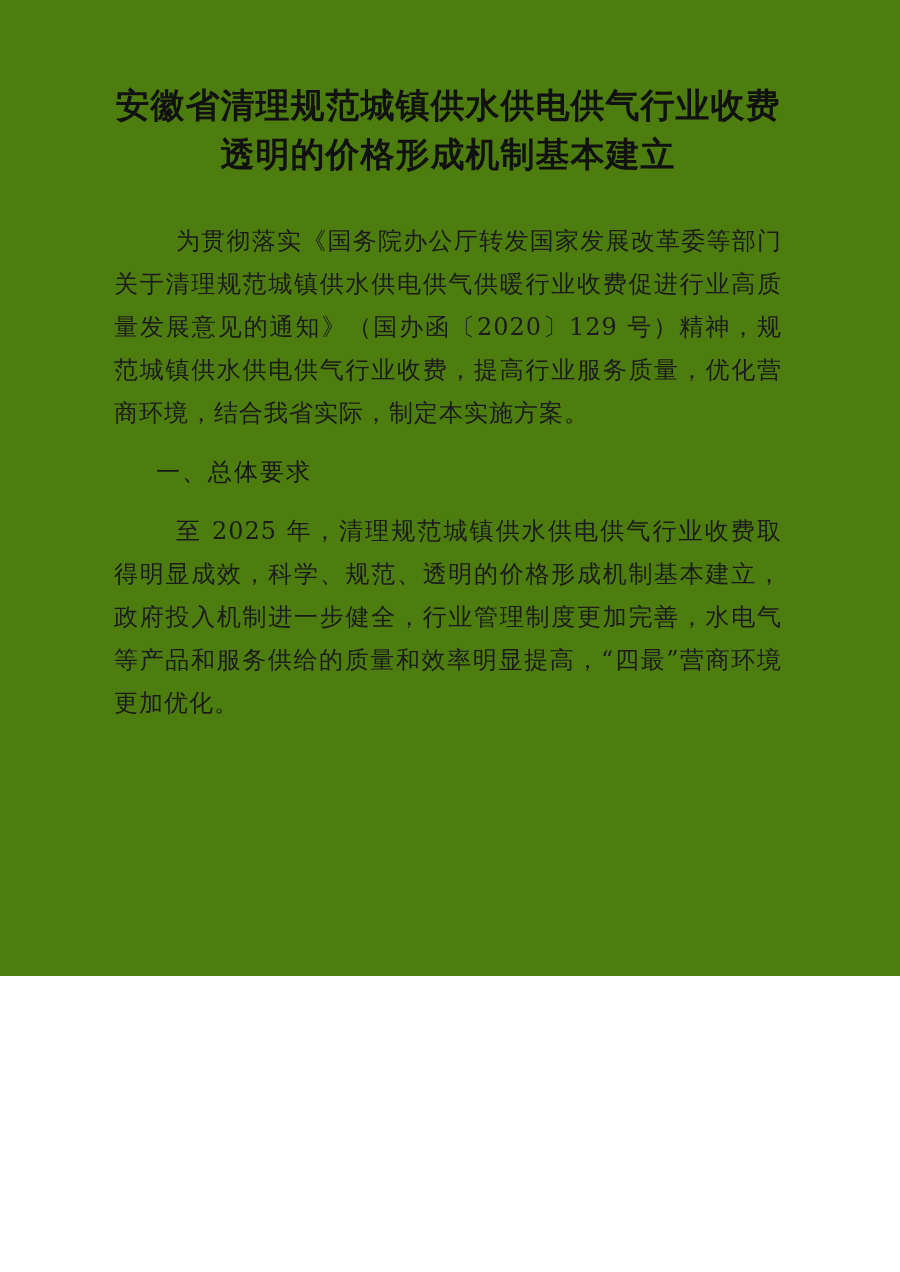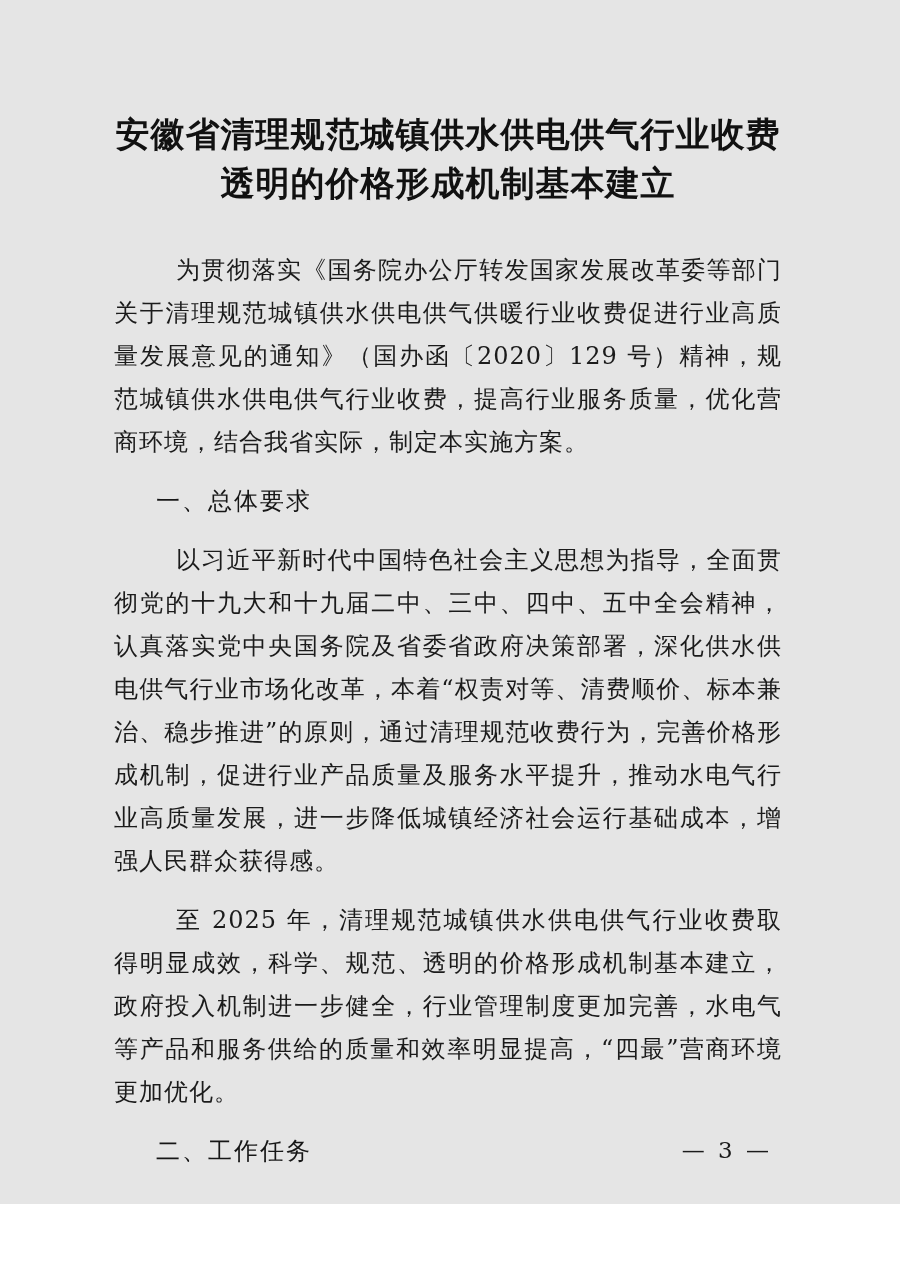--- a/index.html
+++ b/index.html
@@ -3,27 +3,27 @@
 <meta charset="utf-8">
 <style>
   html, body {
     margin: 0;
     padding: 0;
     background: #ffffff;
   }
   .page {
     position: relative;
     width: 900px;
-    height: 1204px;
-    background: #e5e5e5;
+    height: 976px;
+    background: #4d7c0f;
     color: #1b1b1b;
     font-family: "DejaVu Serif", serif;
     overflow: hidden;
     box-sizing: border-box;
-    padding: 110px 102px 0 98px;
+    padding: 81px 102px 0 98px;
   }
   .doc-title {
     margin: 0 0 41px 0;
     font-size: 34px;
     font-weight: 700;
     line-height: 49px;
     text-align: center;
     letter-spacing: 1px;
     color: #111111;
   }
@@ -71,21 +71,19 @@
 
   <h1 class="doc-title">
     <span class="title-line">安徽省清理规范城镇供水供电供气行业收费</span>
     <span class="title-line">透明的价格形成机制基本建立</span>
   </h1>
 
   <p class="body-para">为贯彻落实《国务院办公厅转发国家发展改革委等部门关于清理规范城镇供水供电供气供暖行业收费促进行业高质量发展意见的通知》（国办函〔2020〕129 号）精神，规范城镇供水供电供气行业收费，提高行业服务质量，优化营商环境，结合我省实际，制定本实施方案。</p>
 
   <h2 class="section-heading">一、总体要求</h2>
 
-  <p class="body-para">以习近平新时代中国特色社会主义思想为指导，全面贯彻党的十九大和十九届二中、三中、四中、五中全会精神，认真落实党中央国务院及省委省政府决策部署，深化供水供电供气行业市场化改革，本着“权责对等、清费顺价、标本兼治、稳步推进”的原则，通过清理规范收费行为，完善价格形成机制，促进行业产品质量及服务水平提升，推动水电气行业高质量发展，进一步降低城镇经济社会运行基础成本，增强人民群众获得感。</p>
 
   <p class="body-para">至 2025 年，清理规范城镇供水供电供气行业收费取得明显成效，科学、规范、透明的价格形成机制基本建立，政府投入机制进一步健全，行业管理制度更加完善，水电气等产品和服务供给的质量和效率明显提高，“四最”营商环境更加优化。</p>
 
-  <h2 class="section-heading second">二、工作任务</h2>
 
   <div class="page-number">— 3 —</div>
 
 </div>
 
 </body></html>

